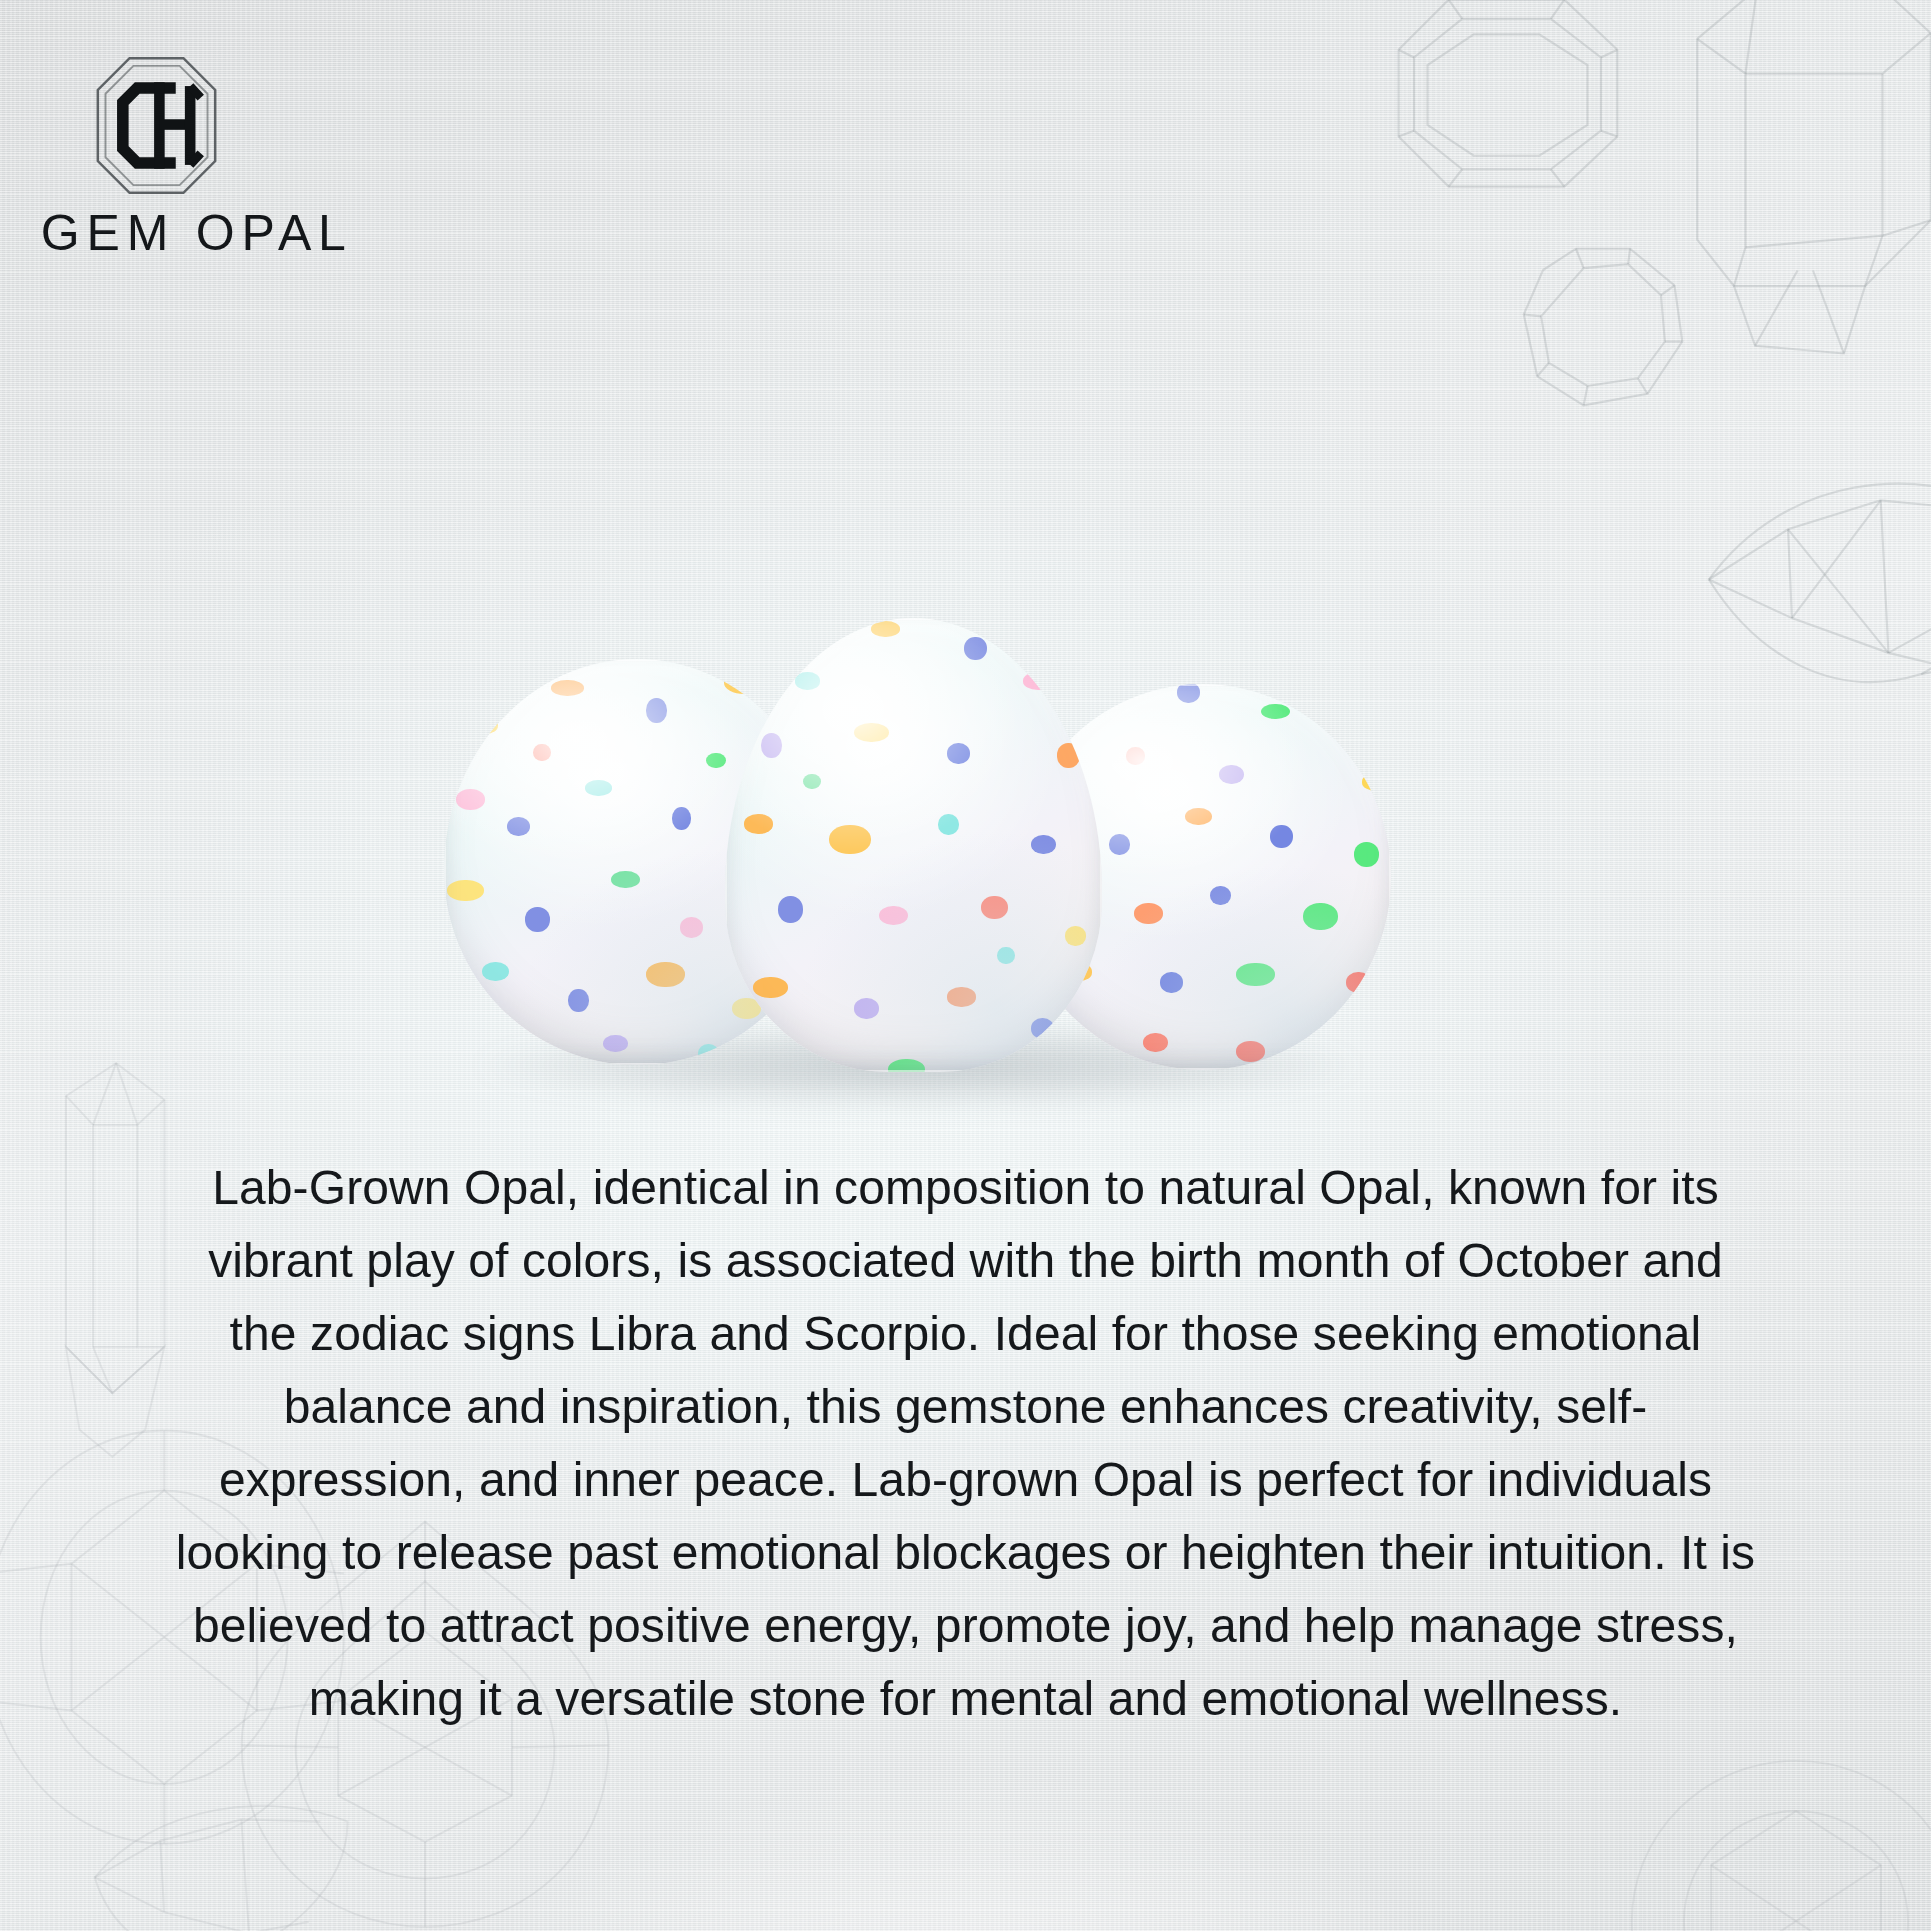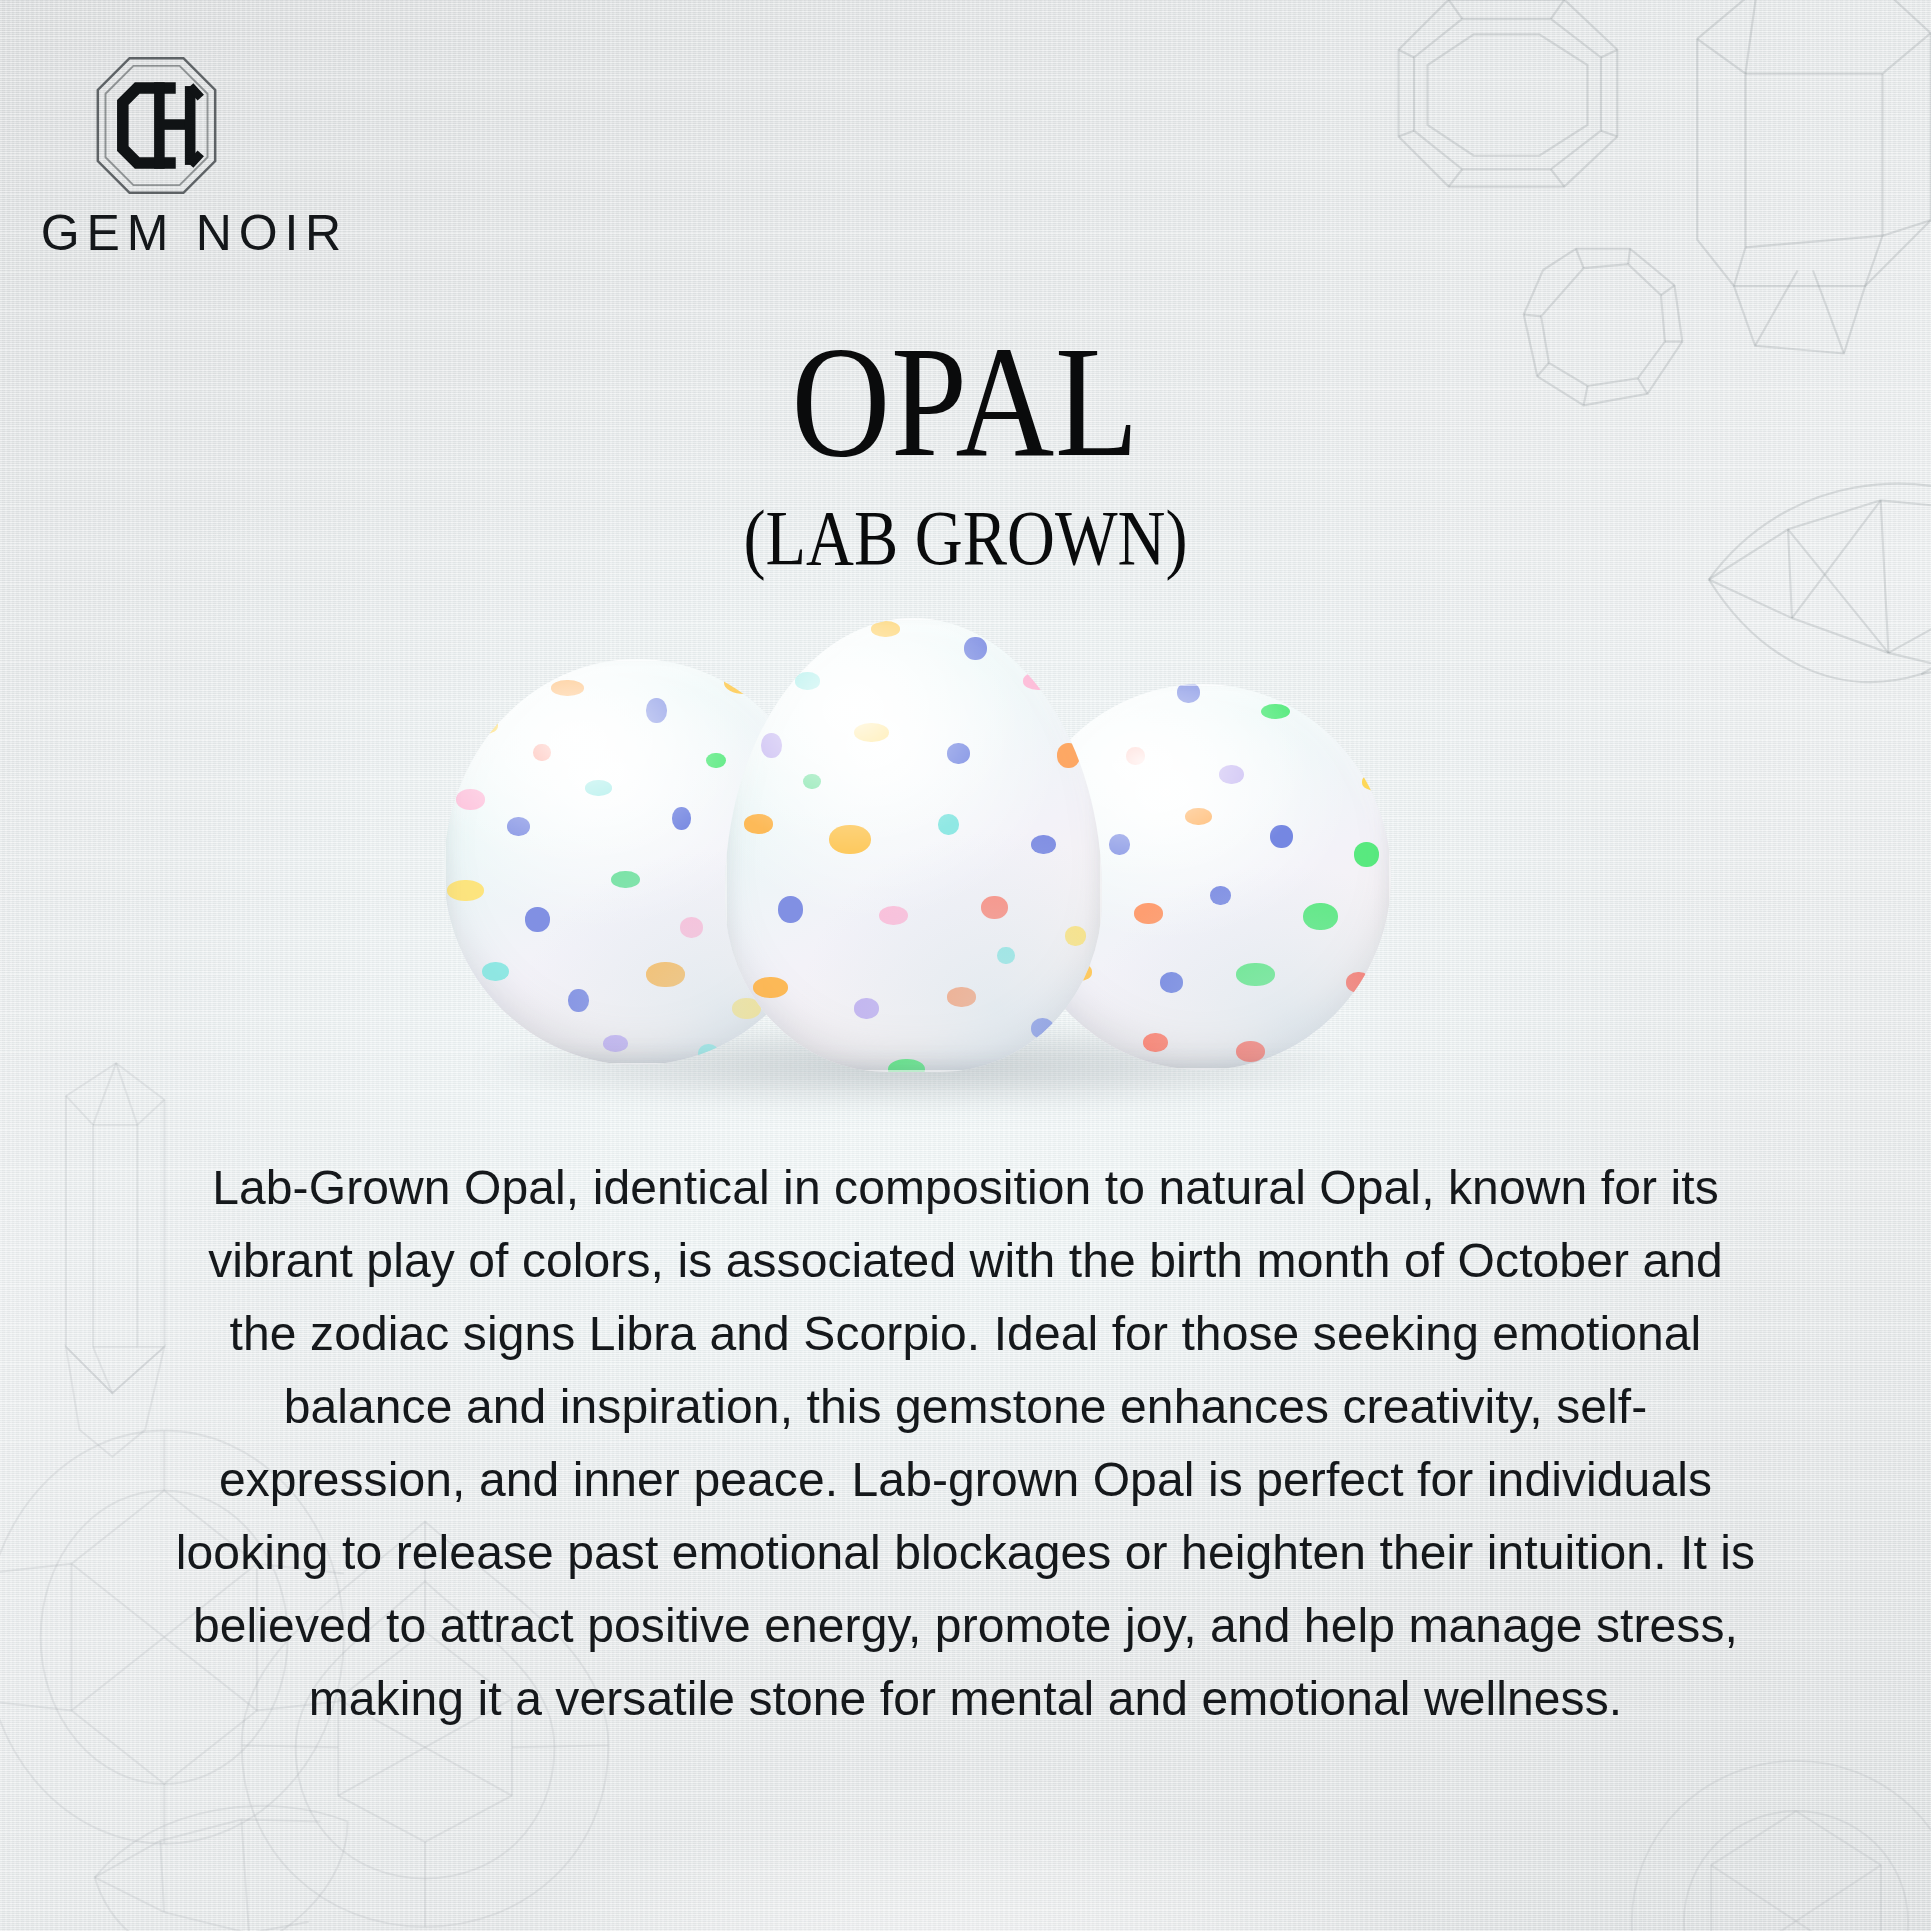--- a/index.html
+++ b/index.html
@@ -262,27 +262,23 @@
       <polygon points="42,13 90,13 119,42 119,108 90,137 42,137 13,108 13,42" fill="none" stroke="#2b3034" stroke-width="2" opacity=".45"></polygon>
 
       <path d="M86 36 H46 L31 51 V99 L46 114 H86" fill="none" stroke="#101315" stroke-width="12" stroke-linejoin="miter"></path>
 
       <path d="M69 30 V120" fill="none" stroke="#101315" stroke-width="11"></path>
       <path d="M69 74 H101" fill="none" stroke="#101315" stroke-width="11"></path>
       <path d="M101 34 V116" fill="none" stroke="#101315" stroke-width="11"></path>
       <path d="M101 34 L112 46" fill="none" stroke="#101315" stroke-width="9"></path>
       <path d="M101 116 L112 104" fill="none" stroke="#101315" stroke-width="9"></path>
     </svg>
-    <div id="logo-word">GEM NOIR</div>
+    <div id="logo-word">GEM OPAL</div>
   </div>
 
-  <div id="title-block">
-    <div id="main-title">OPAL</div>
-    <div id="sub-title">(LAB GROWN)</div>
-  </div>
 
   <div id="gems">
 
     <div class="gshadow" style="left:39px; top:406px; width:888px; height:83px;"></div>
 
     <div class="stone" id="stone-oval-left">
       <div class="body">
         <div class="flecks">
           <i style="left:12%;top:18%;width:25px;height:17.4px;background:#ffd23c"></i>
           <i style="left:30%;top:10%;width:33px;height:15.4px;background:#ffa94d"></i>

